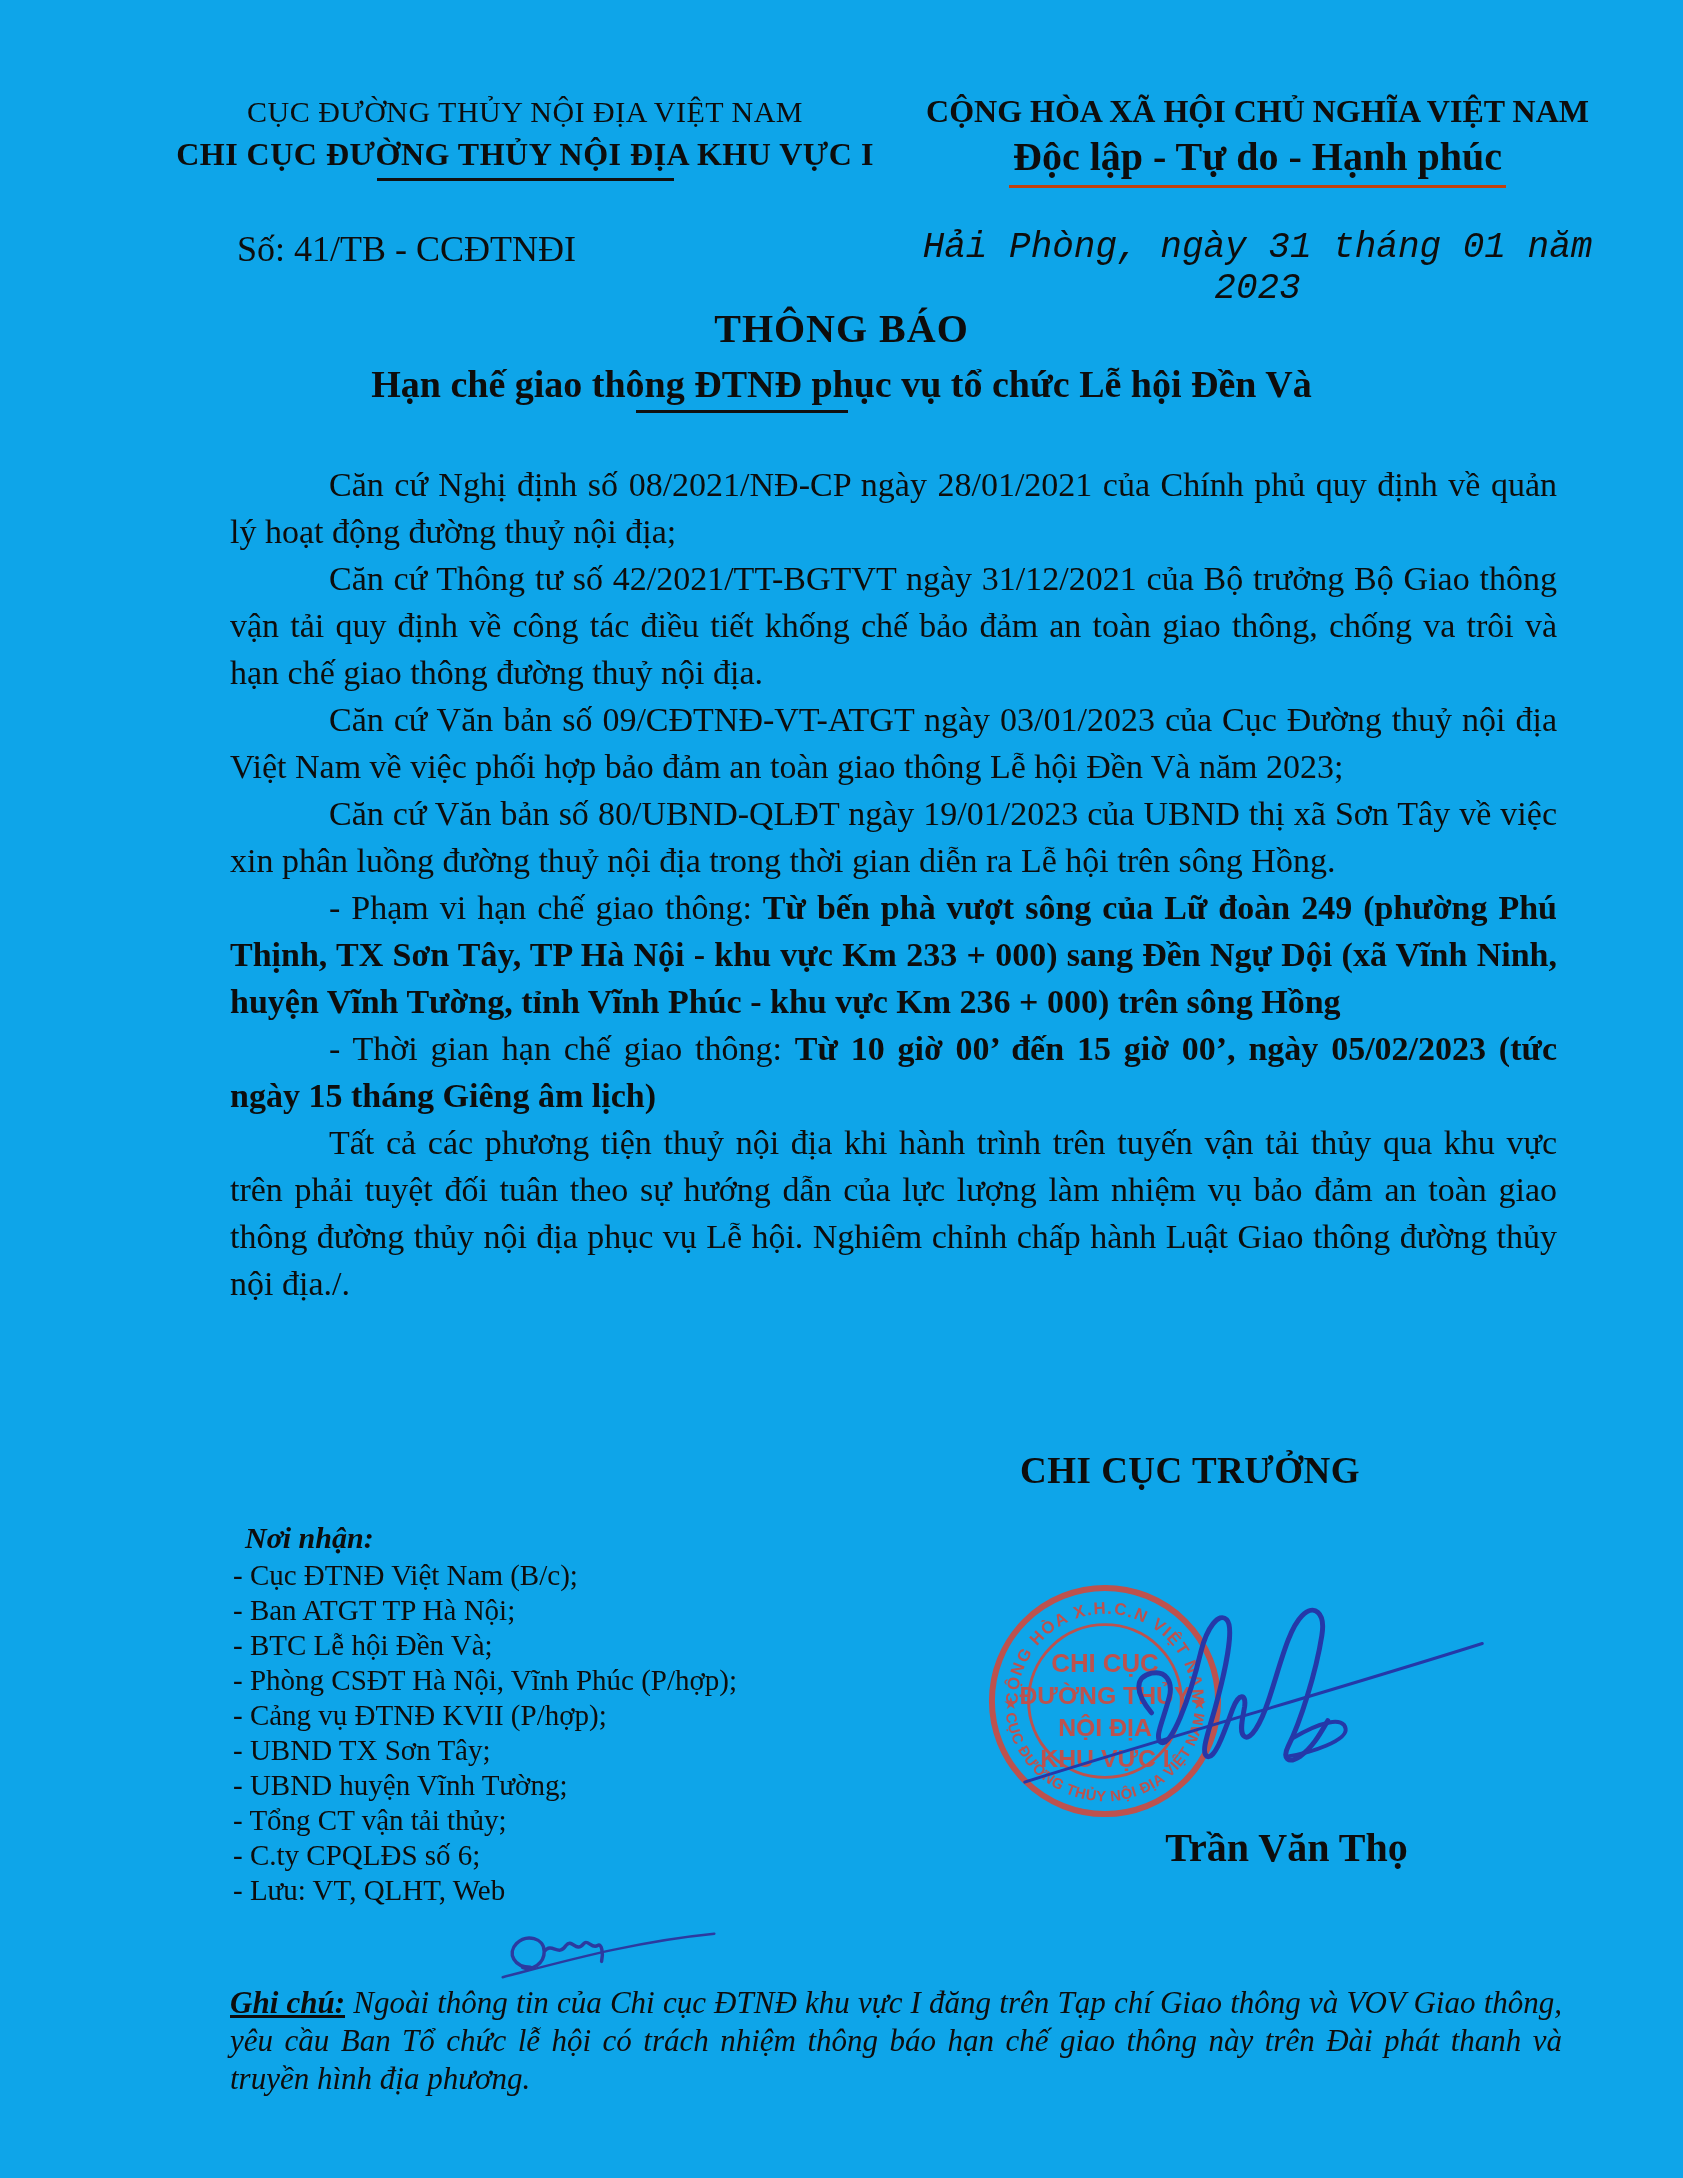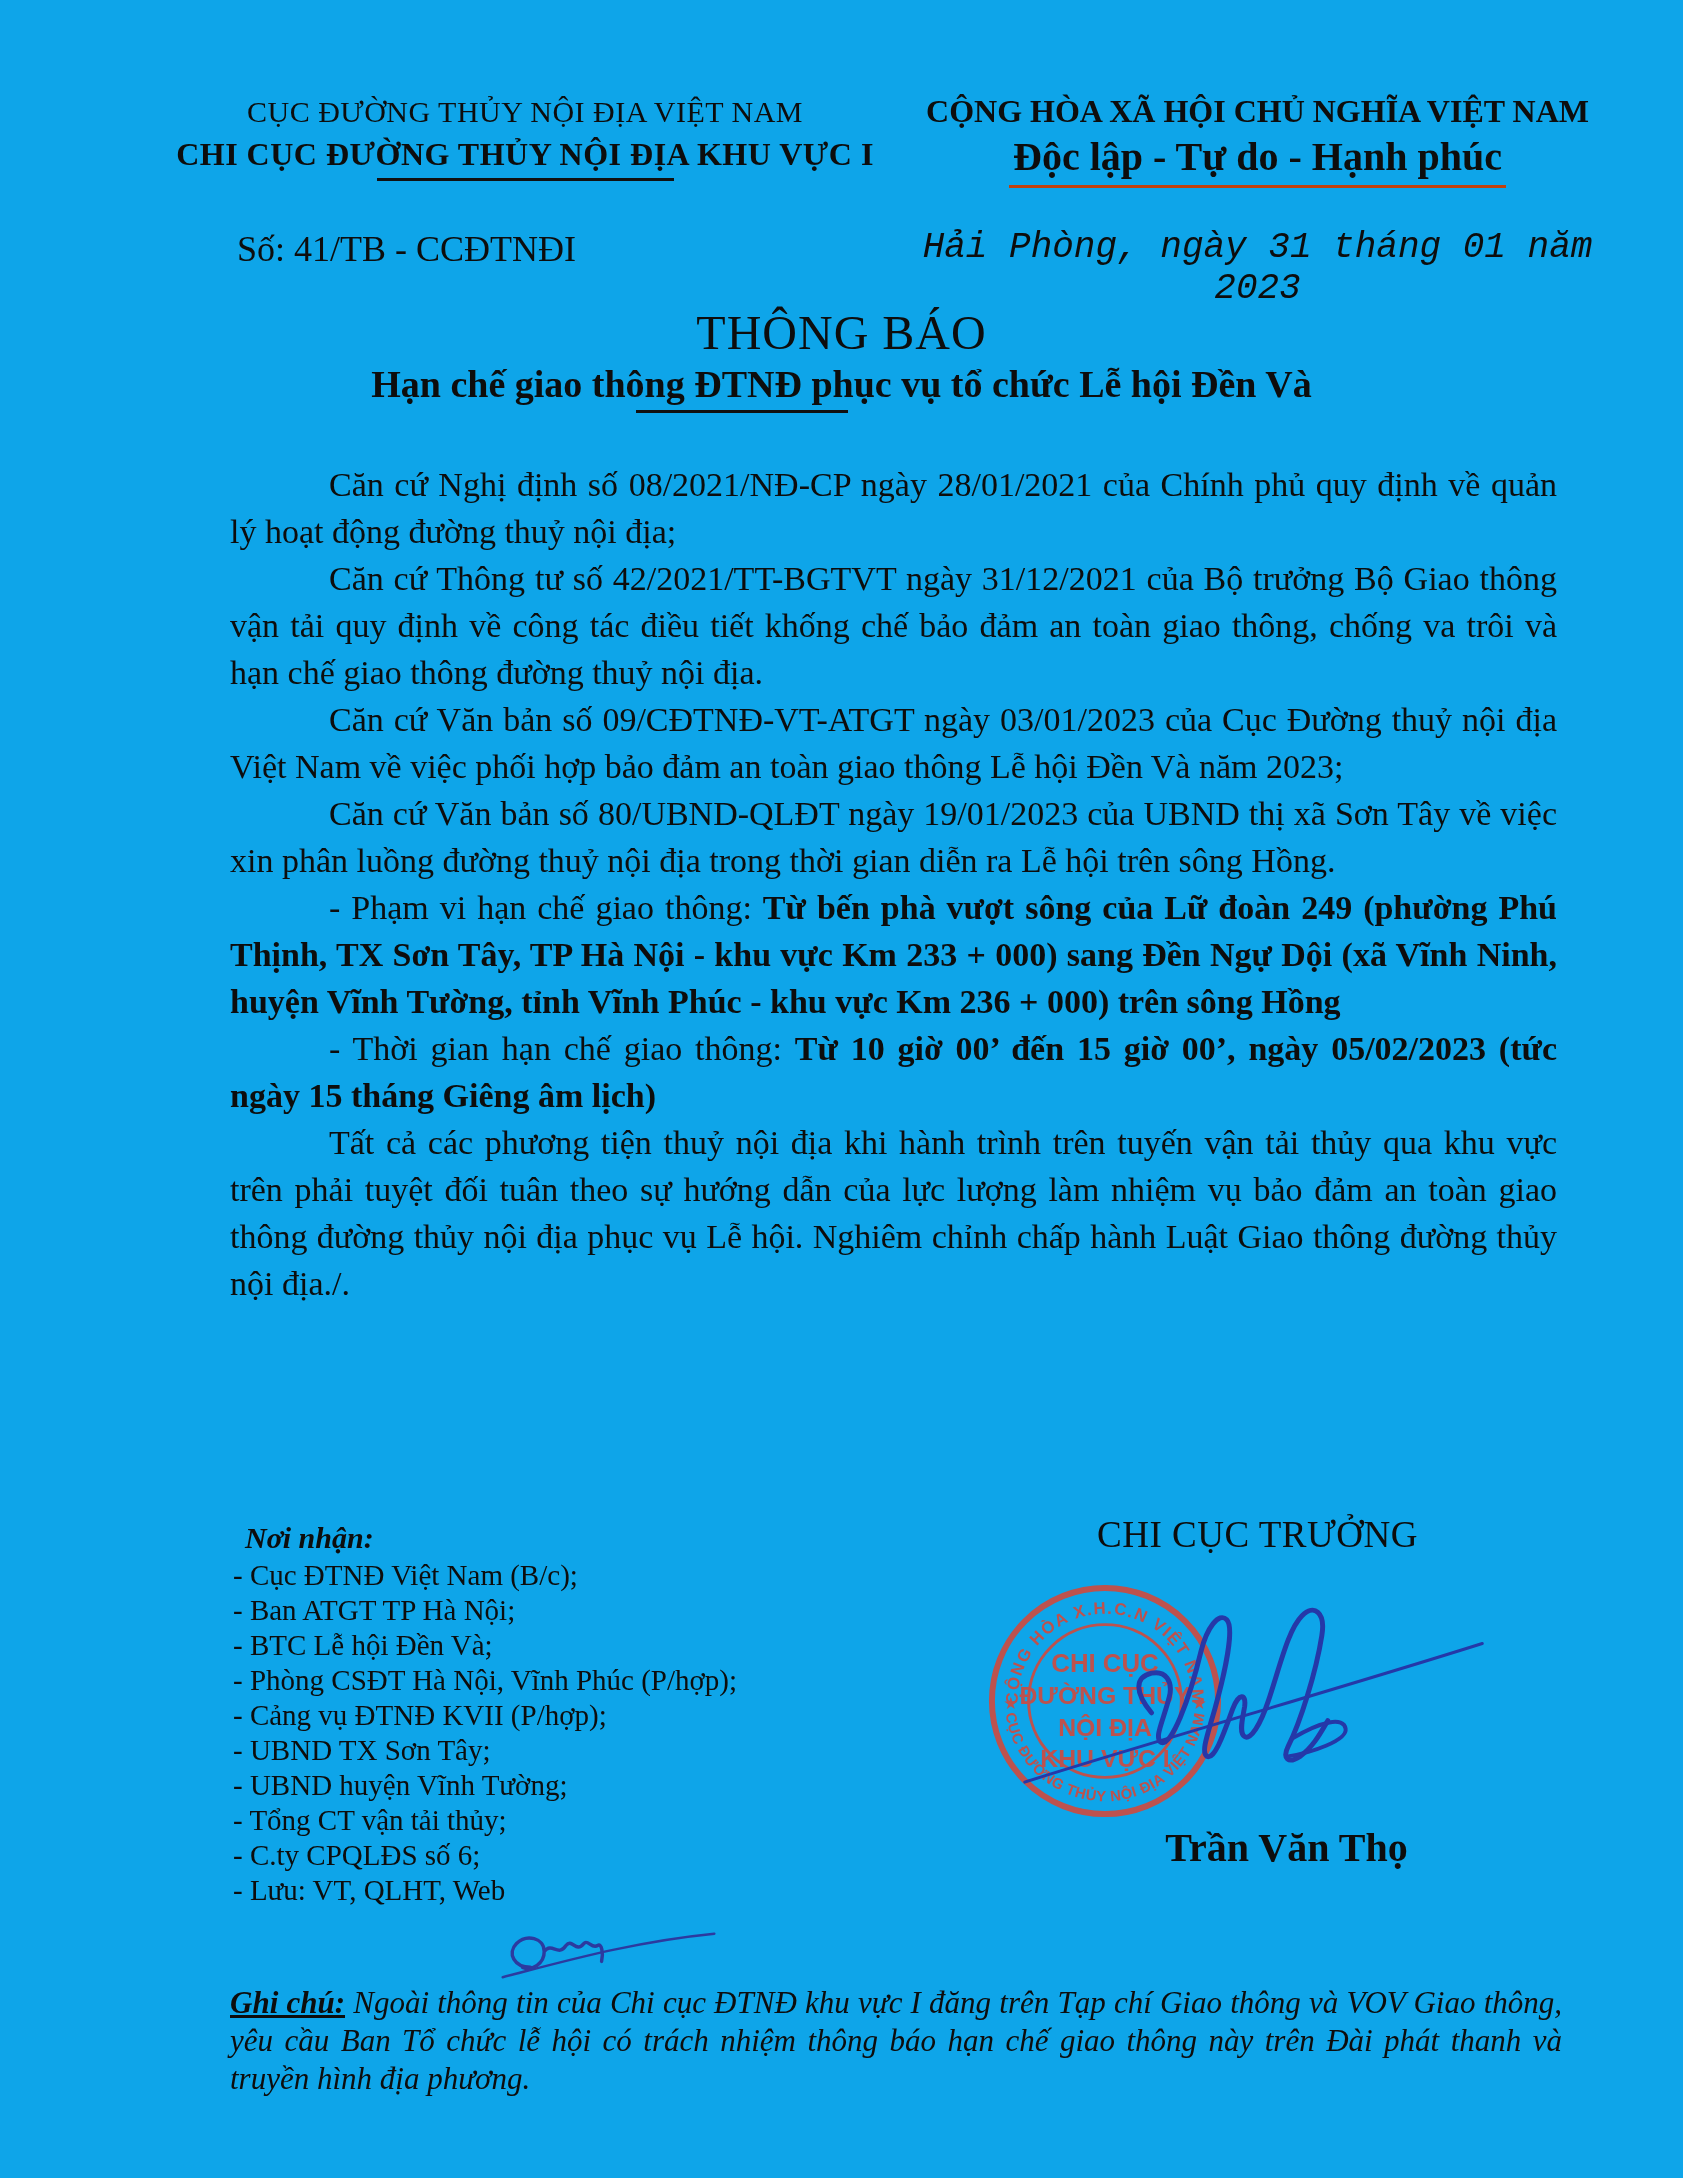--- a/index.html
+++ b/index.html
@@ -18,34 +18,34 @@
   .hdr-left .rule{width:297px;height:0;border-top:3px solid #111;margin:5px auto 0 auto;}
   .doc-number{position:absolute;left:139px;top:228px;width:535px;text-align:center;font-size:36px;}
   .hdr-right{position:absolute;left:891px;top:93px;width:733px;text-align:center;}
   .hdr-right .l1{font-size:32px;font-weight:bold;}
   .hdr-right .l2{display:inline-block;font-size:40px;font-weight:bold;margin-top:3px;
                  padding:0 4px 5px 4px;border-bottom:3px solid #c2410c;}
   .place-date{position:absolute;left:891px;top:227px;width:733px;text-align:center;
               font-size:36px;font-style:italic;font-family:Liberation Mono, monospace;}
   
   .title-main{position:absolute;left:0;top:305px;width:1683px;text-align:center;
-              font-size:48px;font-weight:normal;letter-spacing:1px;}
+              font-size:40px;font-weight:bold;letter-spacing:1px;}
   .title-sub{position:absolute;left:0;top:362px;width:1683px;text-align:center;
              font-size:38px;font-weight:bold;}
   .title-rule{position:absolute;left:636px;top:410px;width:212px;height:0;border-top:3px solid #111;}
   
   .body-text{position:absolute;left:230px;top:461px;width:1327px;
              font-size:34px;line-height:47px;text-align:justify;}
   .body-text p{margin:0;text-indent:99px;}
   .b{font-weight:bold;}
   
   .recipients{position:absolute;left:233px;top:1520px;width:634px;font-size:29px;line-height:35px;}
   .recipients .label{font-size:30px;font-weight:bold;font-style:italic;margin-left:12px;margin-bottom:3px;}
-  .sign-title{position:absolute;left:1020px;top:1513px;width:475px;text-align:center;
-              font-size:37px;font-weight:normal;letter-spacing:0.5px;}
+  .sign-title{position:absolute;left:1020px;top:1449px;width:475px;text-align:left;
+              font-size:37px;font-weight:bold;letter-spacing:0.5px;}
   .sign-name{position:absolute;left:1049px;top:1824px;width:475px;text-align:center;
              font-size:40px;font-weight:bold;}
   
   .stamp{position:absolute;left:982px;top:1578px;width:246px;height:246px;opacity:.92;}
   .stamp text{font-family:"Liberation Sans","DejaVu Sans",sans-serif;font-weight:bold;}
   .sig{position:absolute;left:995px;top:1582px;width:515px;height:218px;}
   .paraph{position:absolute;left:465px;top:1906px;width:287px;height:89px;}
   
   .note{position:absolute;left:230px;top:1984px;width:1332px;
         font-size:31px;line-height:38px;font-style:italic;text-align:justify;}

